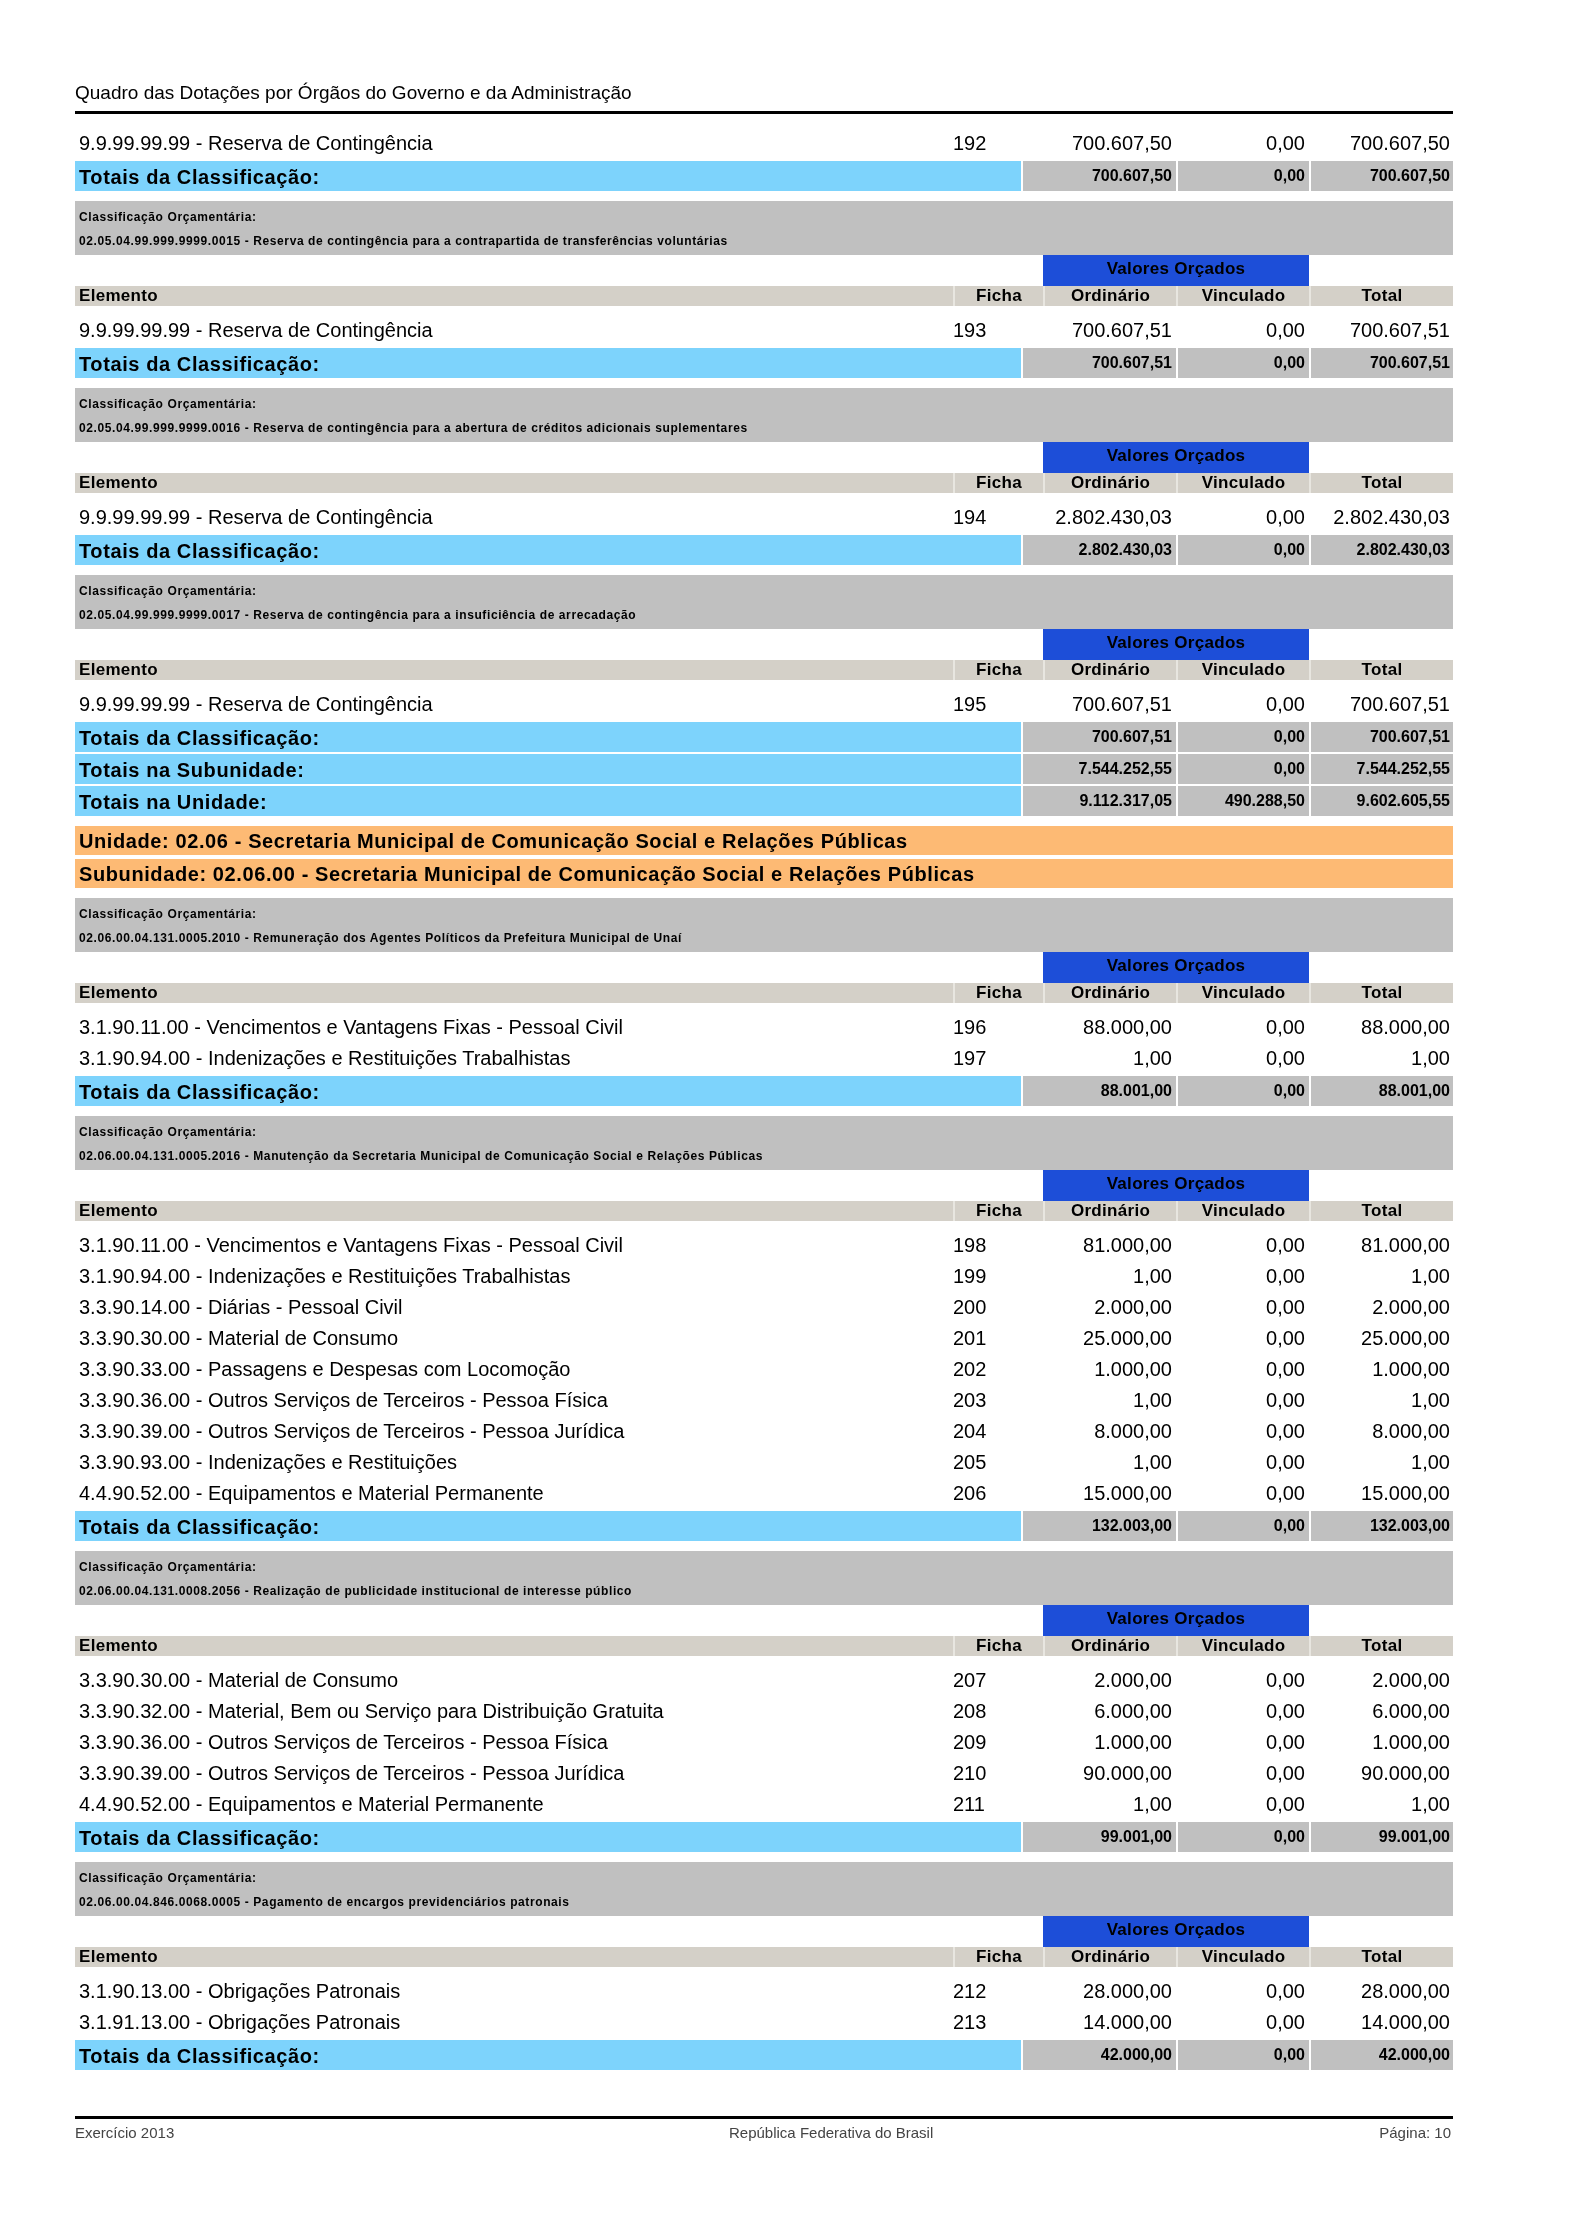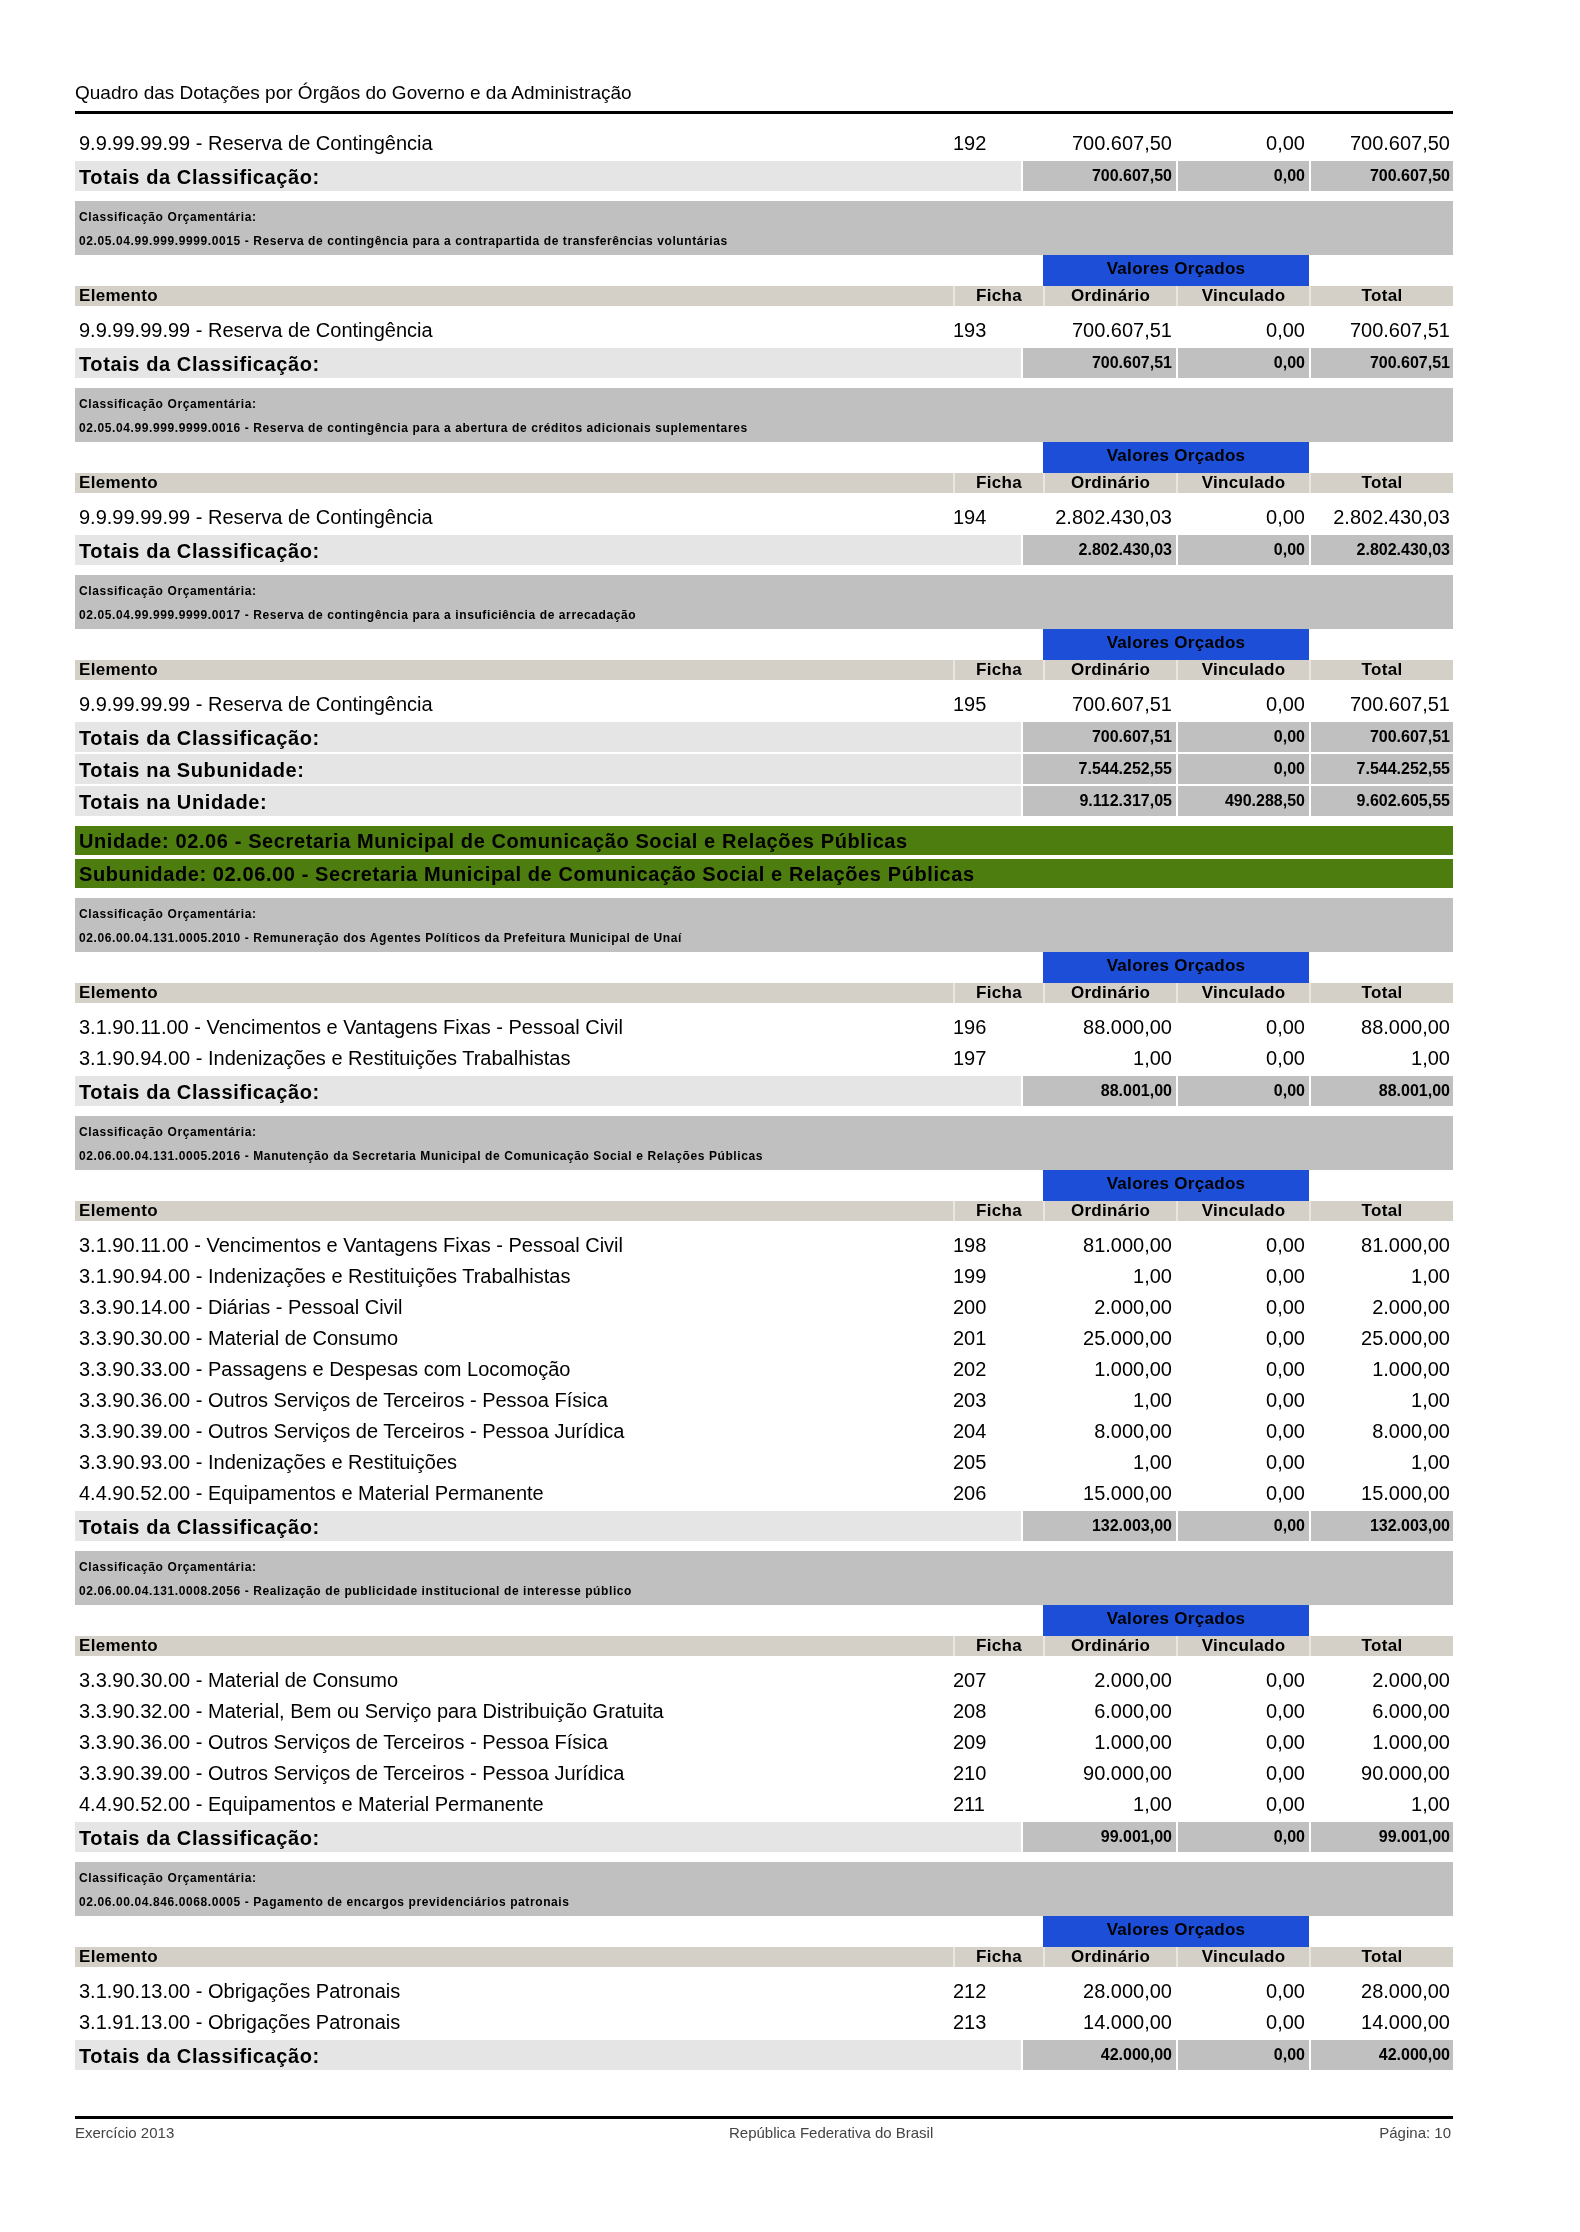--- a/index.html
+++ b/index.html
@@ -14,41 +14,41 @@
   .row { display: flex; width: 1378px; box-sizing: border-box; align-items: center; }
   .c-el { width: 878px; padding-left: 4px; box-sizing: border-box; }
   .c-fi { width: 90px; text-align: left; box-sizing: border-box; }
   .c-or { width: 133px; text-align: right; padding-right: 4px; box-sizing: border-box; }
   .c-vi { width: 133px; text-align: right; padding-right: 4px; box-sizing: border-box; }
   .c-to { width: 144px; text-align: right; padding-right: 3px; box-sizing: border-box; }
 
   .data-row { height: 31px; font-size: 20px; }
 
   .totals-row { height: 30px; margin-top: 2px; margin-bottom: 2px; }
-  .totals-row .lbl { width: 946px; background: #e5e5e5; height: 100%; display: flex; align-items: flex-end;
+  .totals-row .lbl { width: 946px; background: #7dd3fc; height: 100%; display: flex; align-items: flex-end;
                      padding-left: 4px; padding-bottom: 2px; box-sizing: border-box;
                      font-weight: bold; font-size: 20px; letter-spacing: 0.6px; }
   .totals-row .val { background: #c0c0c0; height: 100%; display: flex; align-items: center; justify-content: flex-end;
                      font-weight: bold; font-size: 16px; border-left: 2px solid #fff; box-sizing: border-box; }
   .totals-row .v1 { width: 155px; padding-right: 4px; }
   .totals-row .v2 { width: 133px; padding-right: 4px; }
   .totals-row .v3 { width: 144px; padding-right: 3px; }
 
   .classif-band { background: #c0c0c0; width: 1378px; height: 54px; margin-top: 10px; box-sizing: border-box;
                   padding: 4px 4px 0 4px; font-weight: bold; font-size: 12px; letter-spacing: 0.6px; line-height: 24px; }
   .valores-row { height: 31px; display: flex; }
   .valores-row .spacer { width: 968px; }
   .valores-row .vo { width: 266px; background: #1d4ed8; text-align: center; font-weight: bold; font-size: 17px;
                      line-height: 28px; letter-spacing: 0.3px; }
   .head-row { height: 20px; background: #d4d0c8; font-weight: bold; font-size: 17px; letter-spacing: 0.3px; margin-bottom: 9px; }
   .head-row > div { height: 100%; display: flex; align-items: center; box-sizing: border-box; }
   .head-row .c-fi, .head-row .c-or, .head-row .c-vi, .head-row .c-to { justify-content: center; text-align: center; padding: 0;
                      border-left: 2px solid #e8e6e0; }
 
-  .unit-band { background: #4d7c0f; width: 1378px; height: 29px; margin-top: 4px; box-sizing: border-box;
+  .unit-band { background: #fdba74; width: 1378px; height: 29px; margin-top: 4px; box-sizing: border-box;
                padding-left: 4px; font-weight: bold; font-size: 20px; letter-spacing: 0.6px; line-height: 30px; }
   .unit-band.first { margin-top: 10px; }
 
   .rule.bottom { top: 2116px; }
   .footer { position: absolute; top: 2124px; left: 0; width: 1378px; font-size: 15px; color: #444; }
   .footer .f-left { position: absolute; left: 0; }
   .footer .f-center { position: absolute; left: 654px; }
   .footer .f-right { position: absolute; right: 2px; }
 </style>
 </head>

